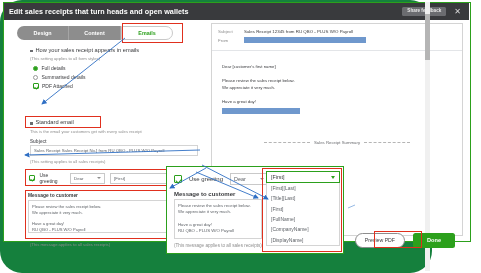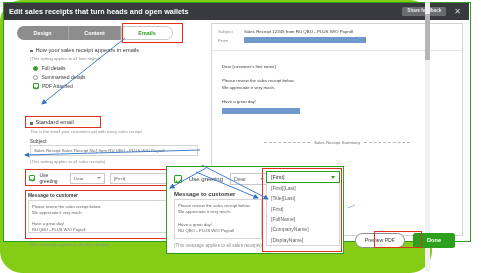--- a/index.html
+++ b/index.html
@@ -6,21 +6,21 @@
   html, body {
     margin: 0; padding: 0;
     width: 481px; height: 273px;
     overflow: hidden;
     background: #ffffff;
     font-family: "Liberation Sans", sans-serif;
   }
   #app {
     position: relative;
     width: 432px; height: 273px;
-    background: #84cc16;
+    background: #15803d;
     border-radius: 22px;
   }
 
   
   .green-frame {
     position: absolute;
     left: 3px; top: 2px;
     width: 468px; height: 240px;
     border: 1.5px solid #2ca01c;
     background: #ffffff;

